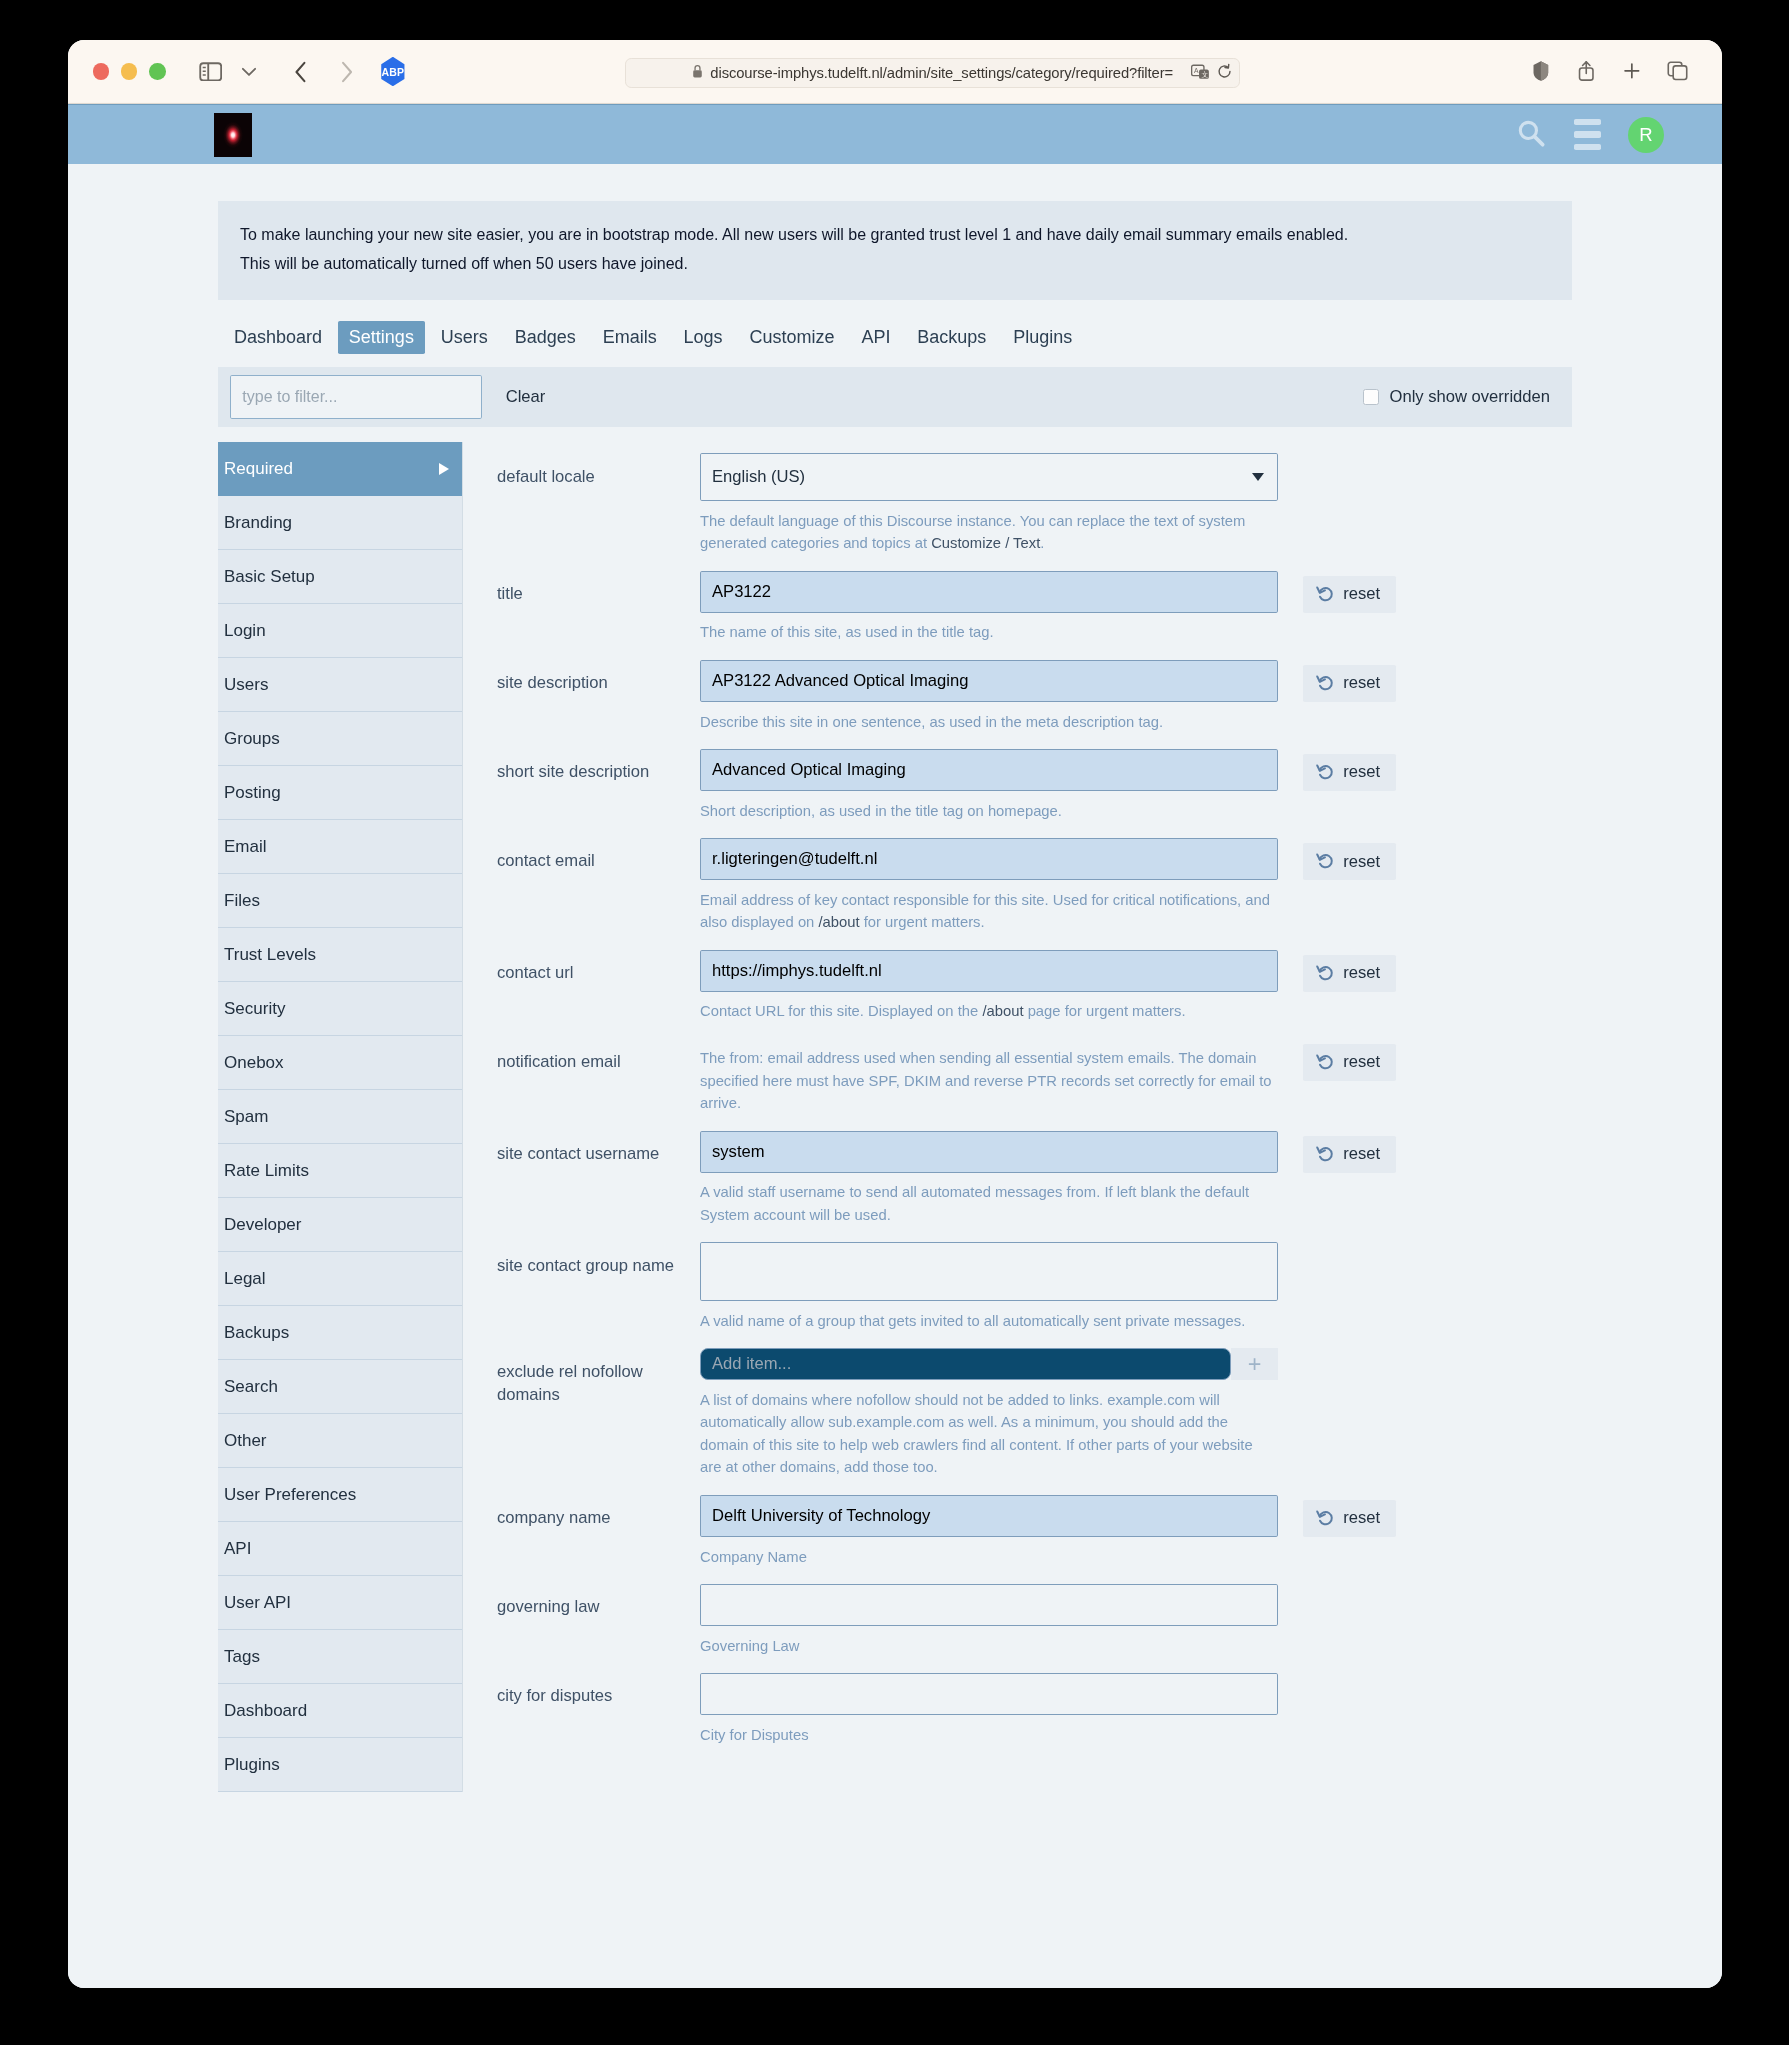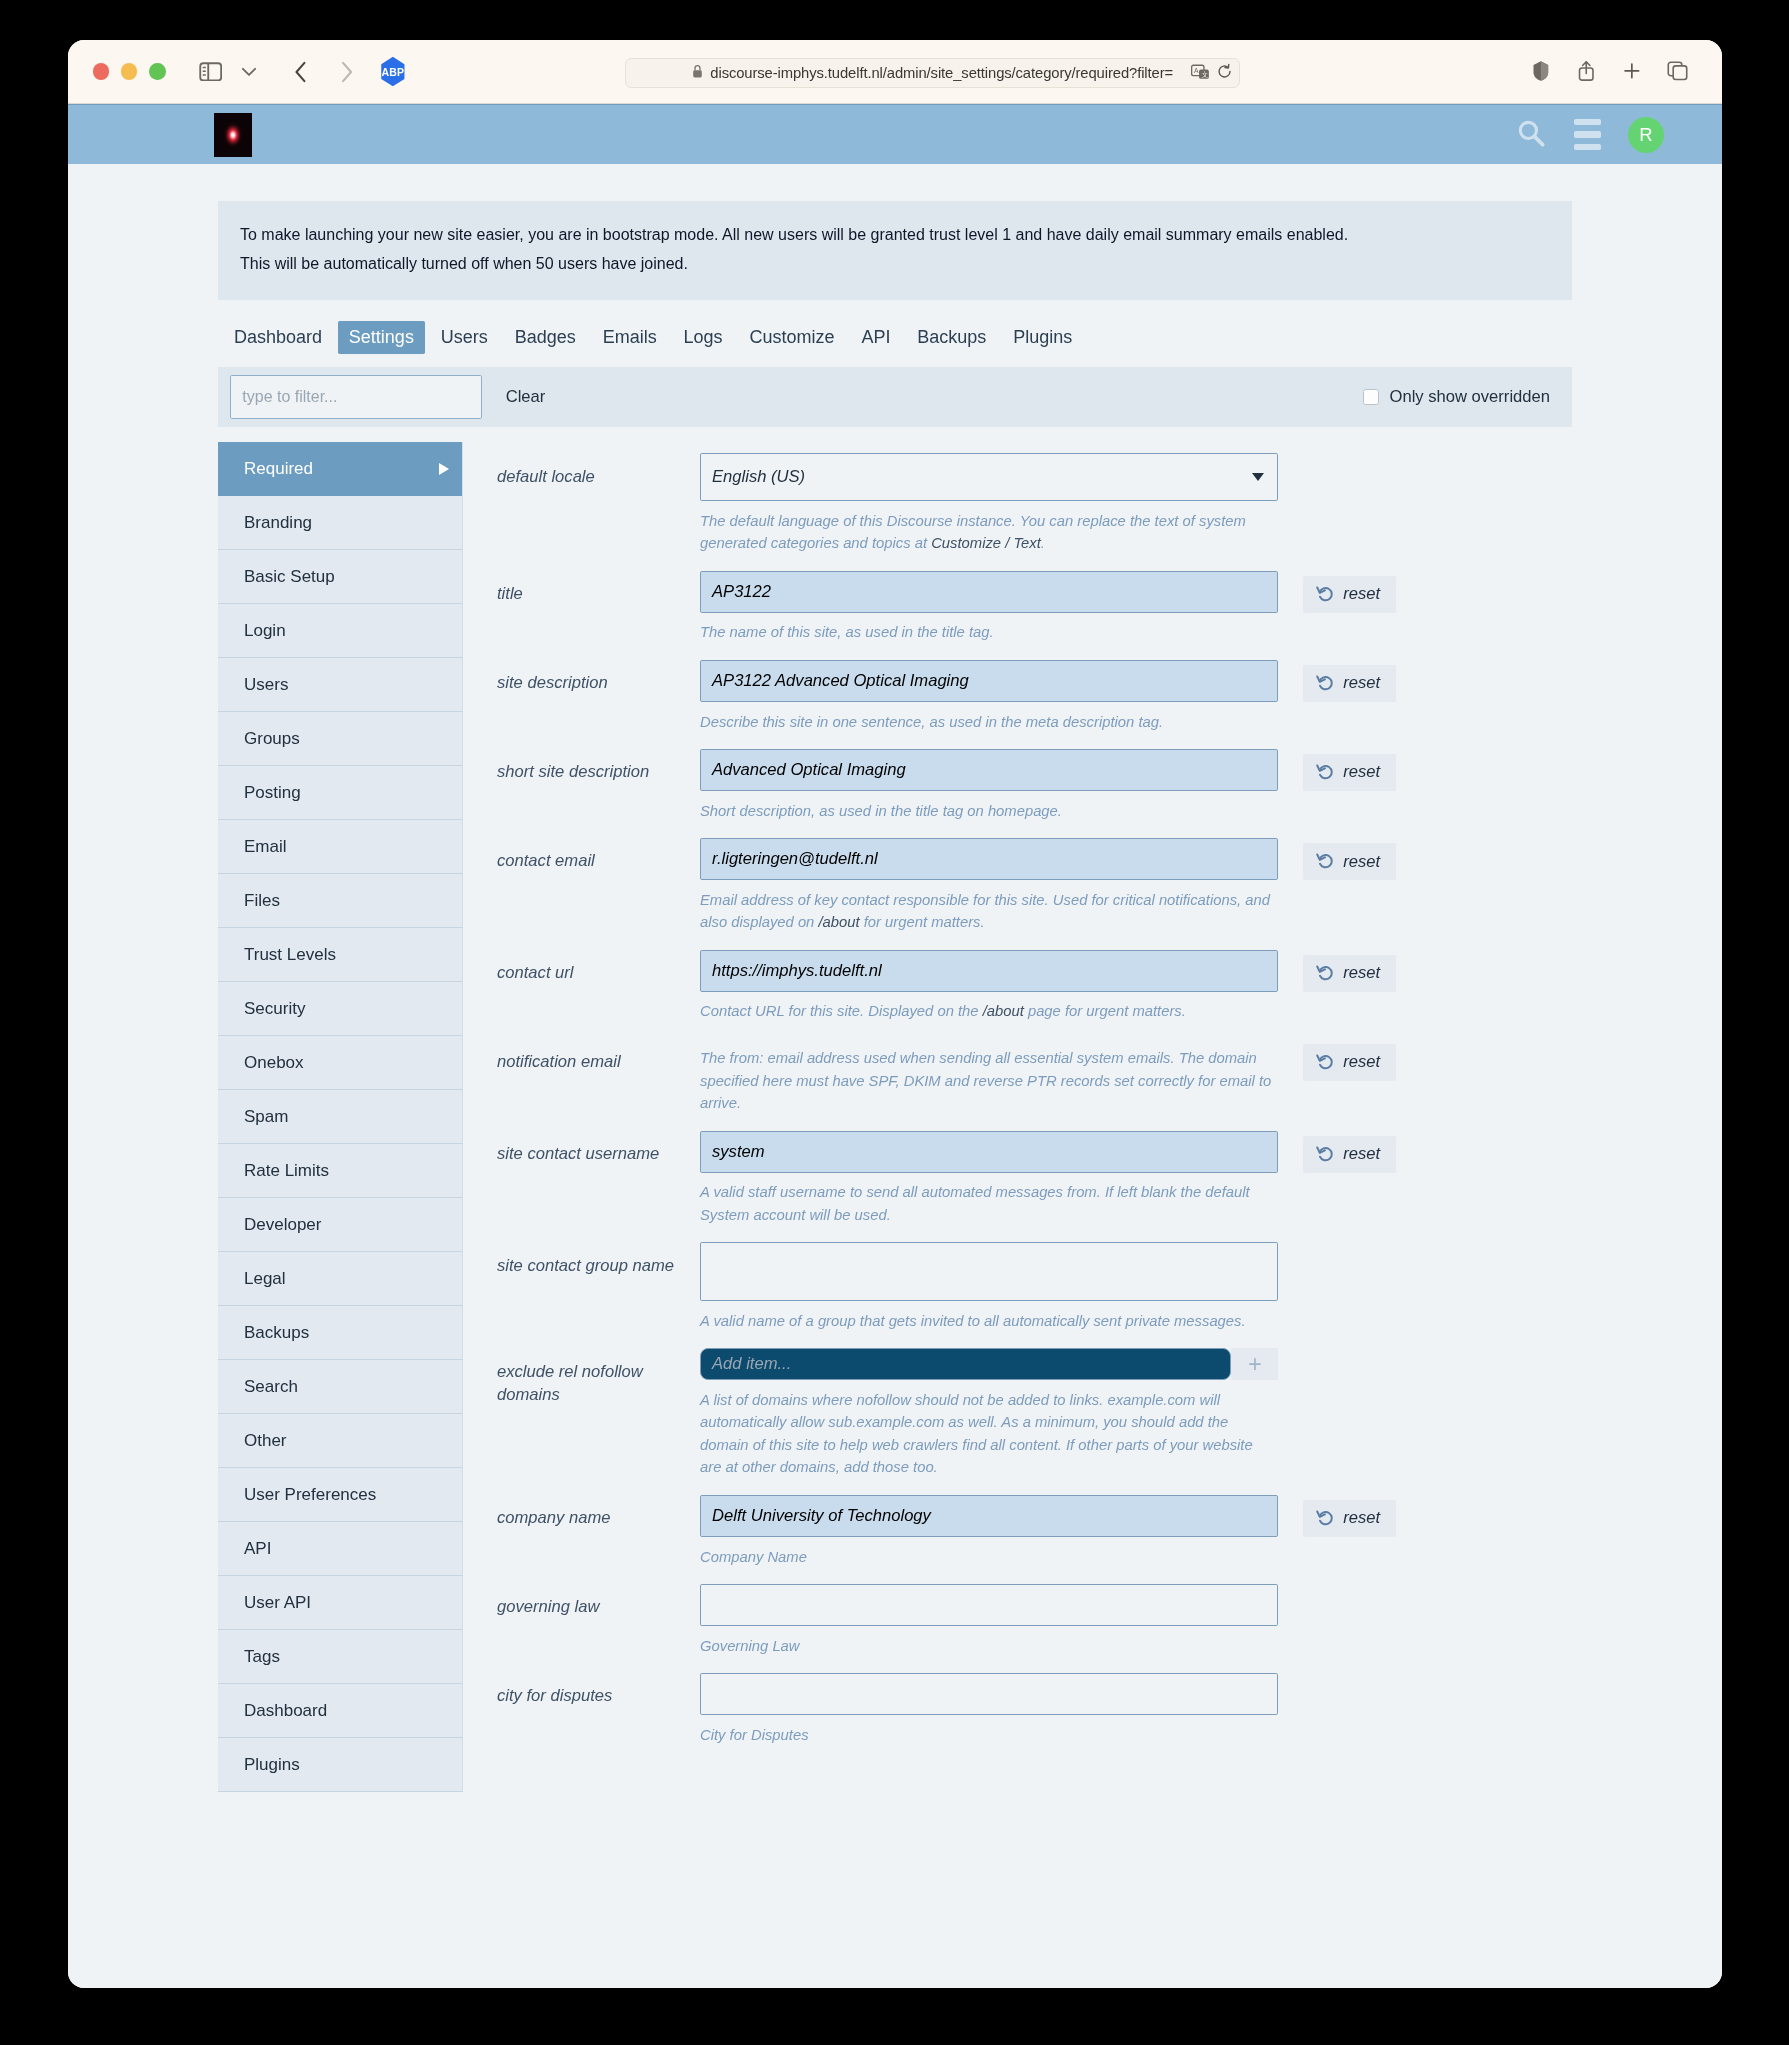--- a/index.html
+++ b/index.html
@@ -186,41 +186,41 @@
 
   .cat-nav {
     width: 245px;
     flex: 0 0 245px;
     border-right: 0.6px solid #d3dde5;
     min-height: 905px;
   }
   .cat-item {
     height: 54px;
     display: flex; align-items: center;
-    padding-left: 26px;
+    padding-left: 6px;
     font-size: 17px;
     color: #22303f;
     background: #e2e9f0;
     border-bottom: 0.6px solid #c7d5e2;
     position: relative;
   }
   .cat-item.active {
     background: #6c9cbf;
     color: #fff;
     border-bottom-color: #6c9cbf;
   }
   .cat-caret {
     position: absolute; right: 13.5px;
     width: 0; height: 0;
     border-left: 10.5px solid #fff;
     border-top: 6.8px solid transparent;
     border-bottom: 6.8px solid transparent;
   }
 
-  .settings-list { flex: 1; padding-left: 34px; padding-top: 11px; font-style: italic; }
+  .settings-list { flex: 1; padding-left: 34px; padding-top: 11px; }
 
   .setting-row {
     display: flex;
     align-items: flex-start;
     margin-bottom: 16px;
   }
   .setting-label {
     width: 203px;
     flex: 0 0 203px;
     font-size: 16.6px;

